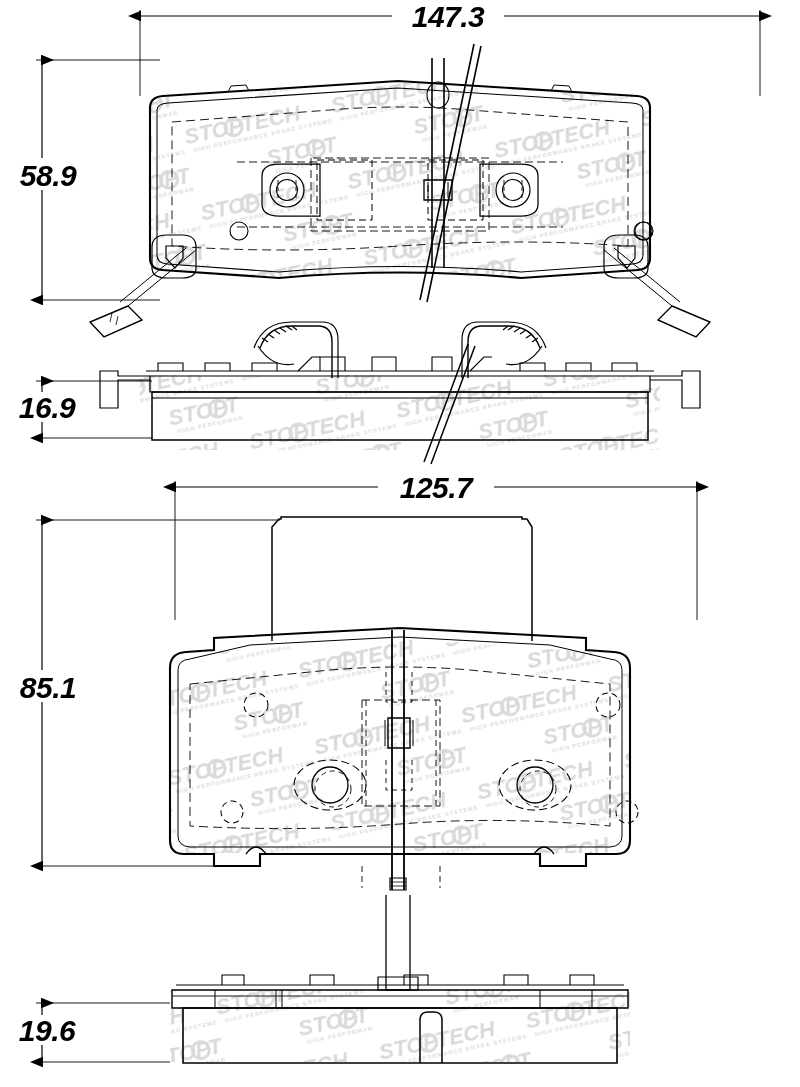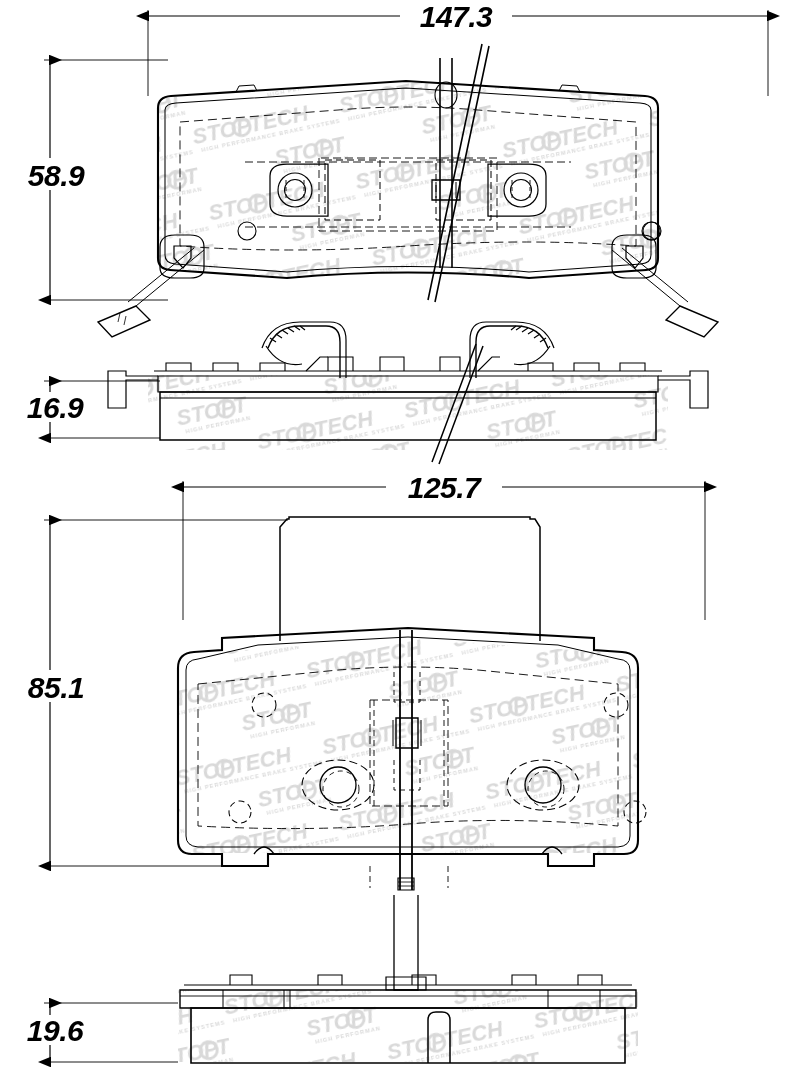--- a/index.html
+++ b/index.html
@@ -3,21 +3,21 @@
 <meta charset="utf-8">
 <style>
   html,body{margin:0;padding:0;background:#ffffff;}
   body{
     width:800px;height:1087px;
     font-family:"Liberation Sans",sans-serif;
     color:#000;
     overflow:hidden;
     position:relative;
   }
-  #sheet{position:absolute;left:8px;top:0;width:706px;height:1087px;}
+  #sheet{position:absolute;left:0;top:0;width:706px;height:1087px;}
   svg{display:block;}
   .dimtext{
     font-family:"Liberation Sans",sans-serif;
     font-weight:bold;
     font-style:italic;
     font-size:30px;
     fill:#000;
     letter-spacing:-0.5px;
   }
   .wm-word{

